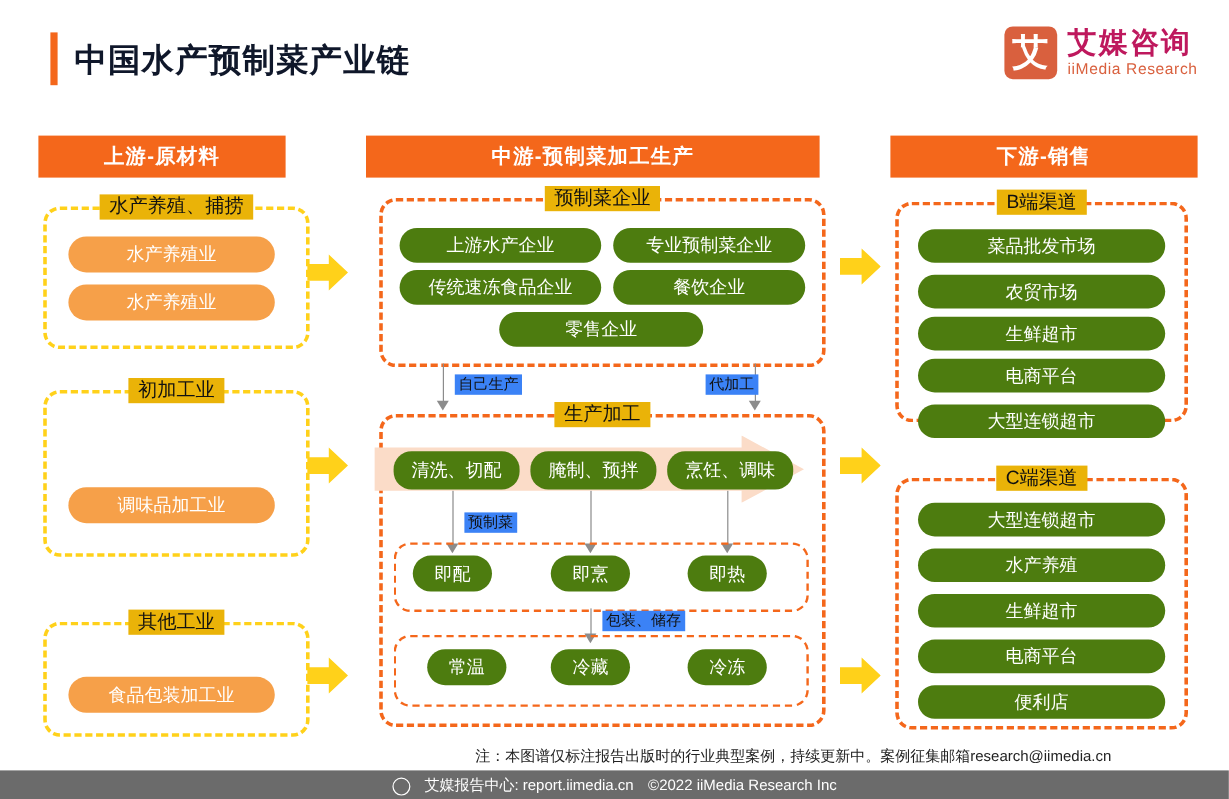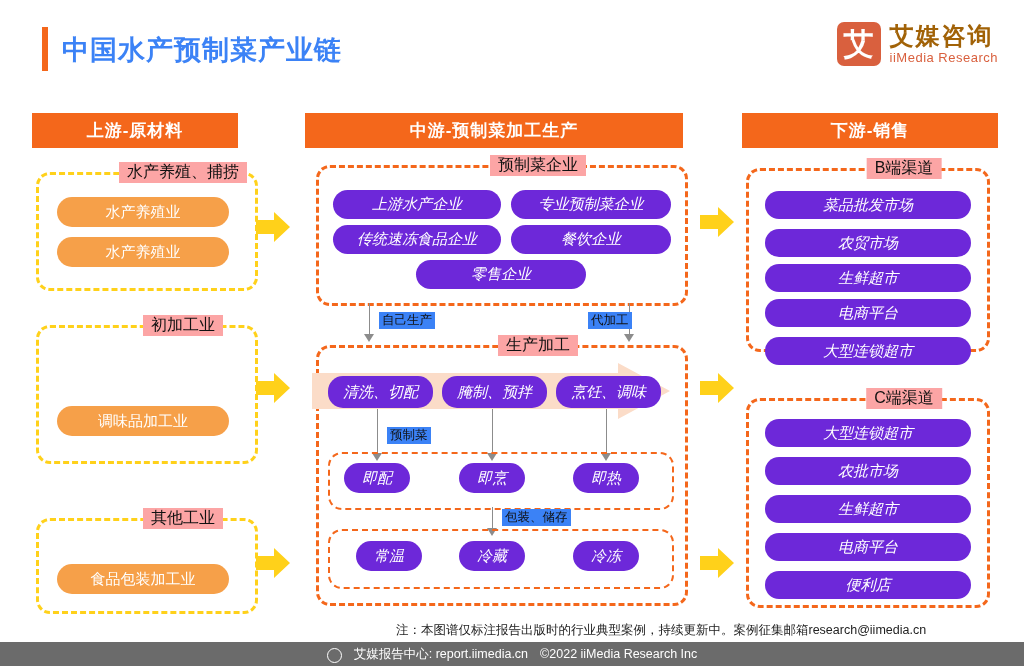--- a/index.html
+++ b/index.html
@@ -5,55 +5,55 @@
   html,body{margin:0;padding:0;}
   body{
     width:1024px;height:666px;background:#ffffff;
     font-family:"Liberation Sans","DejaVu Sans",sans-serif;
     color:#1a1a1a;position:relative;overflow:hidden;
   }
   .page{position:relative;width:1024px;height:666px;}
 
   
   .title-bar{position:absolute;left:42px;top:27px;width:6px;height:44px;background:#F4671B;}
-  .page-title{position:absolute;left:62px;top:32px;font-size:27px;font-weight:bold;color:#3b82f6;letter-spacing:1px;}
+  .page-title{position:absolute;left:62px;top:32px;font-size:27px;font-weight:bold;color:#0f172a;letter-spacing:1px;}
 
   .logo{position:absolute;right:26px;top:22px;display:flex;align-items:center;gap:9px;}
   .logo-mark{width:44px;height:44px;border-radius:7px;background:#D9603E;display:flex;align-items:center;justify-content:center;}
   .logo-mark span{color:#fff;font-size:30px;font-weight:bold;line-height:1;}
   .logo-text{display:flex;flex-direction:column;line-height:1.05;}
-  .logo-cn{color:#a16207;font-size:24px;font-weight:bold;letter-spacing:2px;}
+  .logo-cn{color:#be185d;font-size:24px;font-weight:bold;letter-spacing:2px;}
   .logo-en{color:#D9603E;font-size:13px;letter-spacing:.5px;margin-top:3px;}
 
   
   .stage-head{
     position:absolute;height:35px;background:#F4671B;color:#fff;
     display:flex;align-items:center;justify-content:center;
     font-size:17px;font-weight:bold;letter-spacing:1px;
   }
   #head-up{left:32px;top:113px;width:206px;}
   #head-mid{left:305px;top:113px;width:378px;}
   #head-down{left:742px;top:113px;width:256px;}
 
   
   .group{position:absolute;border-radius:14px;}
   .group.yellow{border:3px dashed #FFD11A;}
   .group.orange{border:3px dashed #F4671B;}
   .group-label{
     position:absolute;top:-13px;left:50%;transform:translateX(-50%);
-    background:#fca5a5;padding:0 8px;font-size:16px;color:#111;white-space:nowrap;margin-left:36px;
+    background:#eab308;padding:0 8px;font-size:16px;color:#111;white-space:nowrap;
   }
 
   
   .chip{
     display:flex;align-items:center;justify-content:center;
     color:#fff;font-size:15px;text-align:center;border-radius:15px;
   }
   .chip.light{background:#F6A049;}
-  .chip.solid{background:#6d28d9;font-style:italic;}
+  .chip.solid{background:#4d7c0f;}
 
   
   .lchip{position:absolute;left:18px;width:172px;height:30px;}
 
   
   .arrow-right{position:absolute;width:34px;height:34px;}
 
   
   .mchip{position:absolute;height:29px;}
 
@@ -184,21 +184,21 @@
     <div class="chip solid rchip" style="top:20px;">菜品批发市场</div>
     <div class="chip solid rchip" style="top:58px;">农贸市场</div>
     <div class="chip solid rchip" style="top:93px;">生鲜超市</div>
     <div class="chip solid rchip" style="top:128px;">电商平台</div>
     <div class="chip solid rchip" style="top:166px;">大型连锁超市</div>
   </div>
 
   <div class="group orange" style="left:746px;top:398px;width:238px;height:204px;">
     <div class="group-label">C端渠道</div>
     <div class="chip solid rchip" style="top:18px;">大型连锁超市</div>
-    <div class="chip solid rchip" style="top:56px;">农批市场</div>
+    <div class="chip solid rchip" style="top:56px;">水产养殖</div>
     <div class="chip solid rchip" style="top:94px;">生鲜超市</div>
     <div class="chip solid rchip" style="top:132px;">电商平台</div>
     <div class="chip solid rchip" style="top:170px;">便利店</div>
   </div>
 
   <div class="note">注：本图谱仅标注报告出版时的行业典型案例，持续更新中。案例征集邮箱research@iimedia.cn</div>
   <div class="footbar">
     <span class="foot-ico"></span>
     <span>艾媒报告中心: report.iimedia.cn</span>
     <span>©2022  iiMedia Research  Inc</span>

